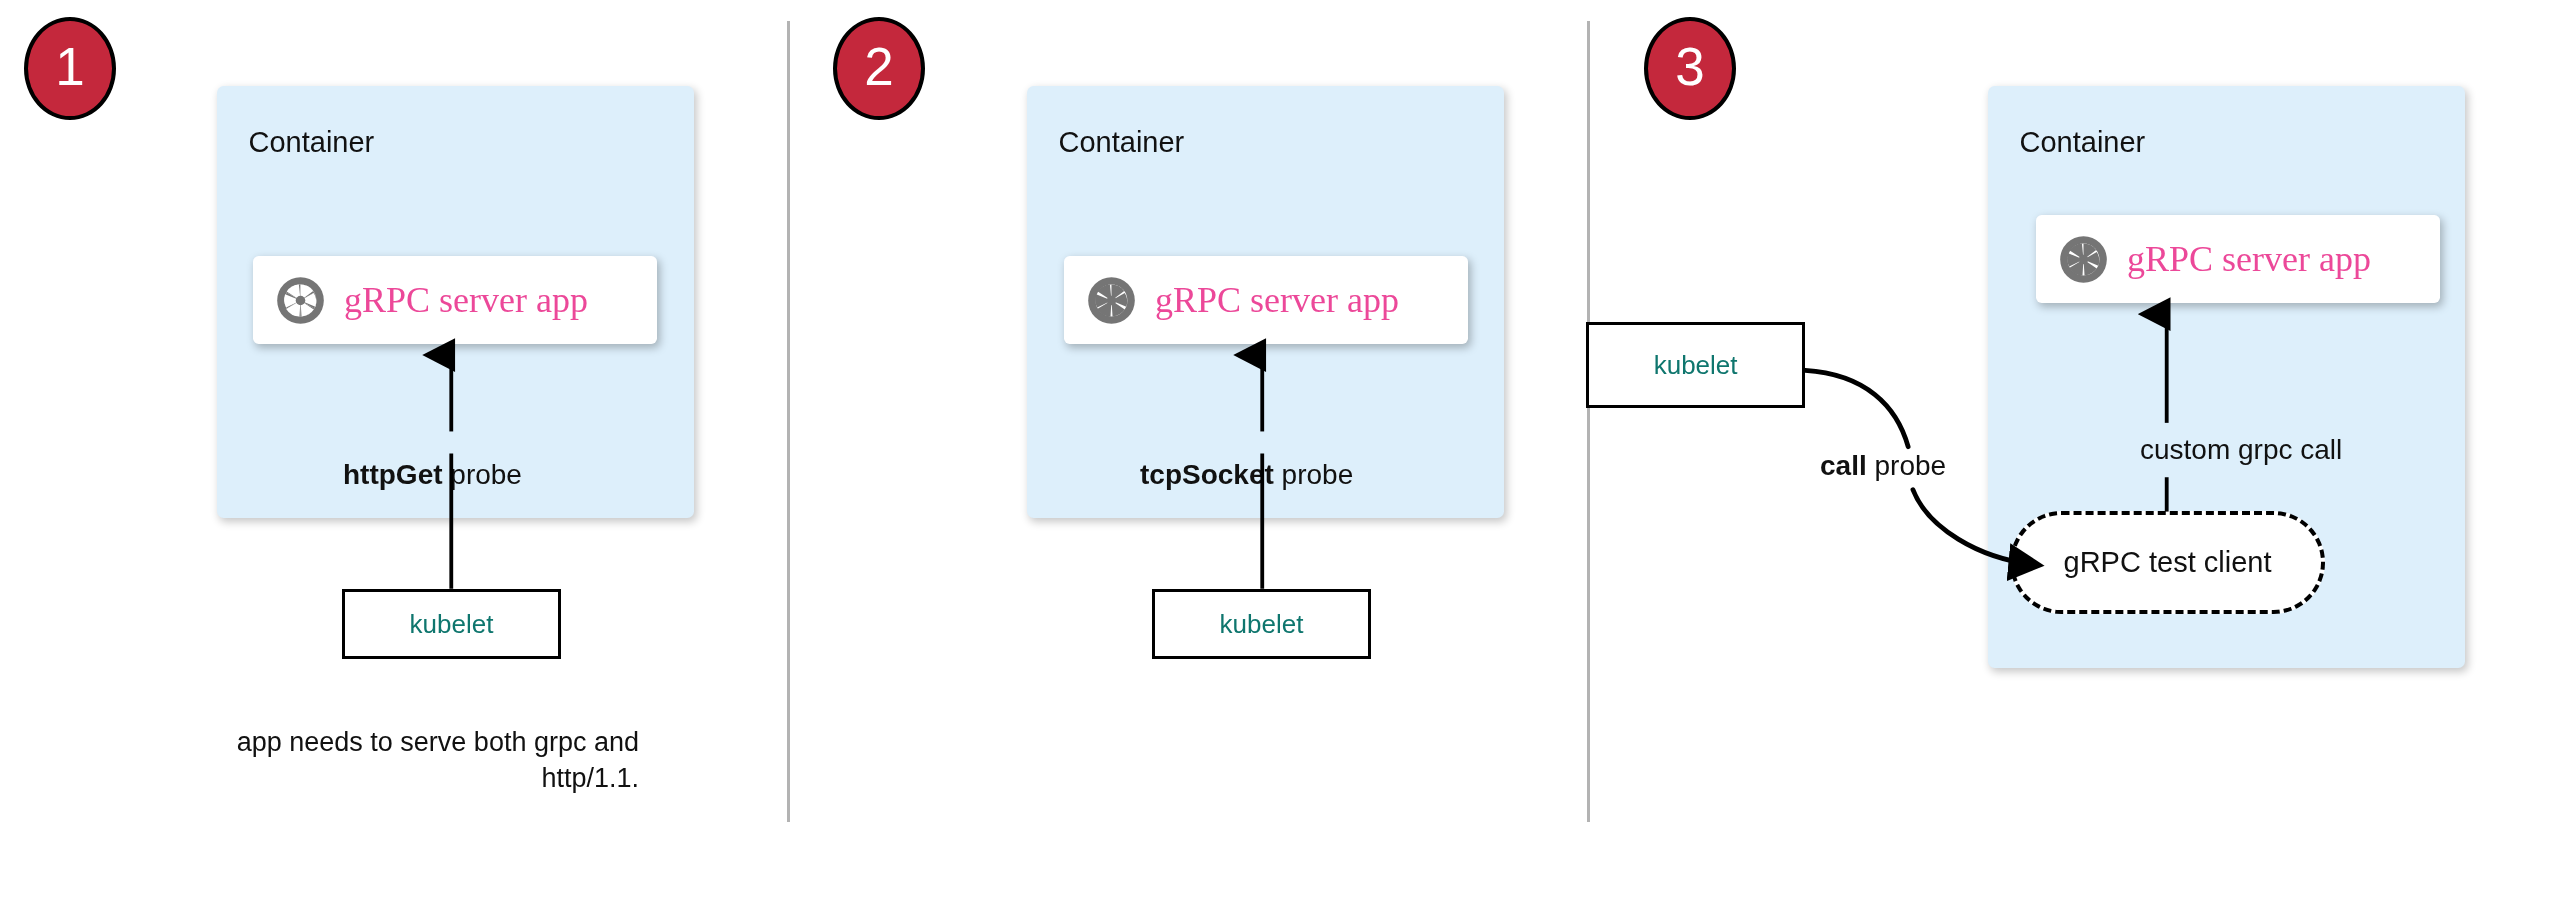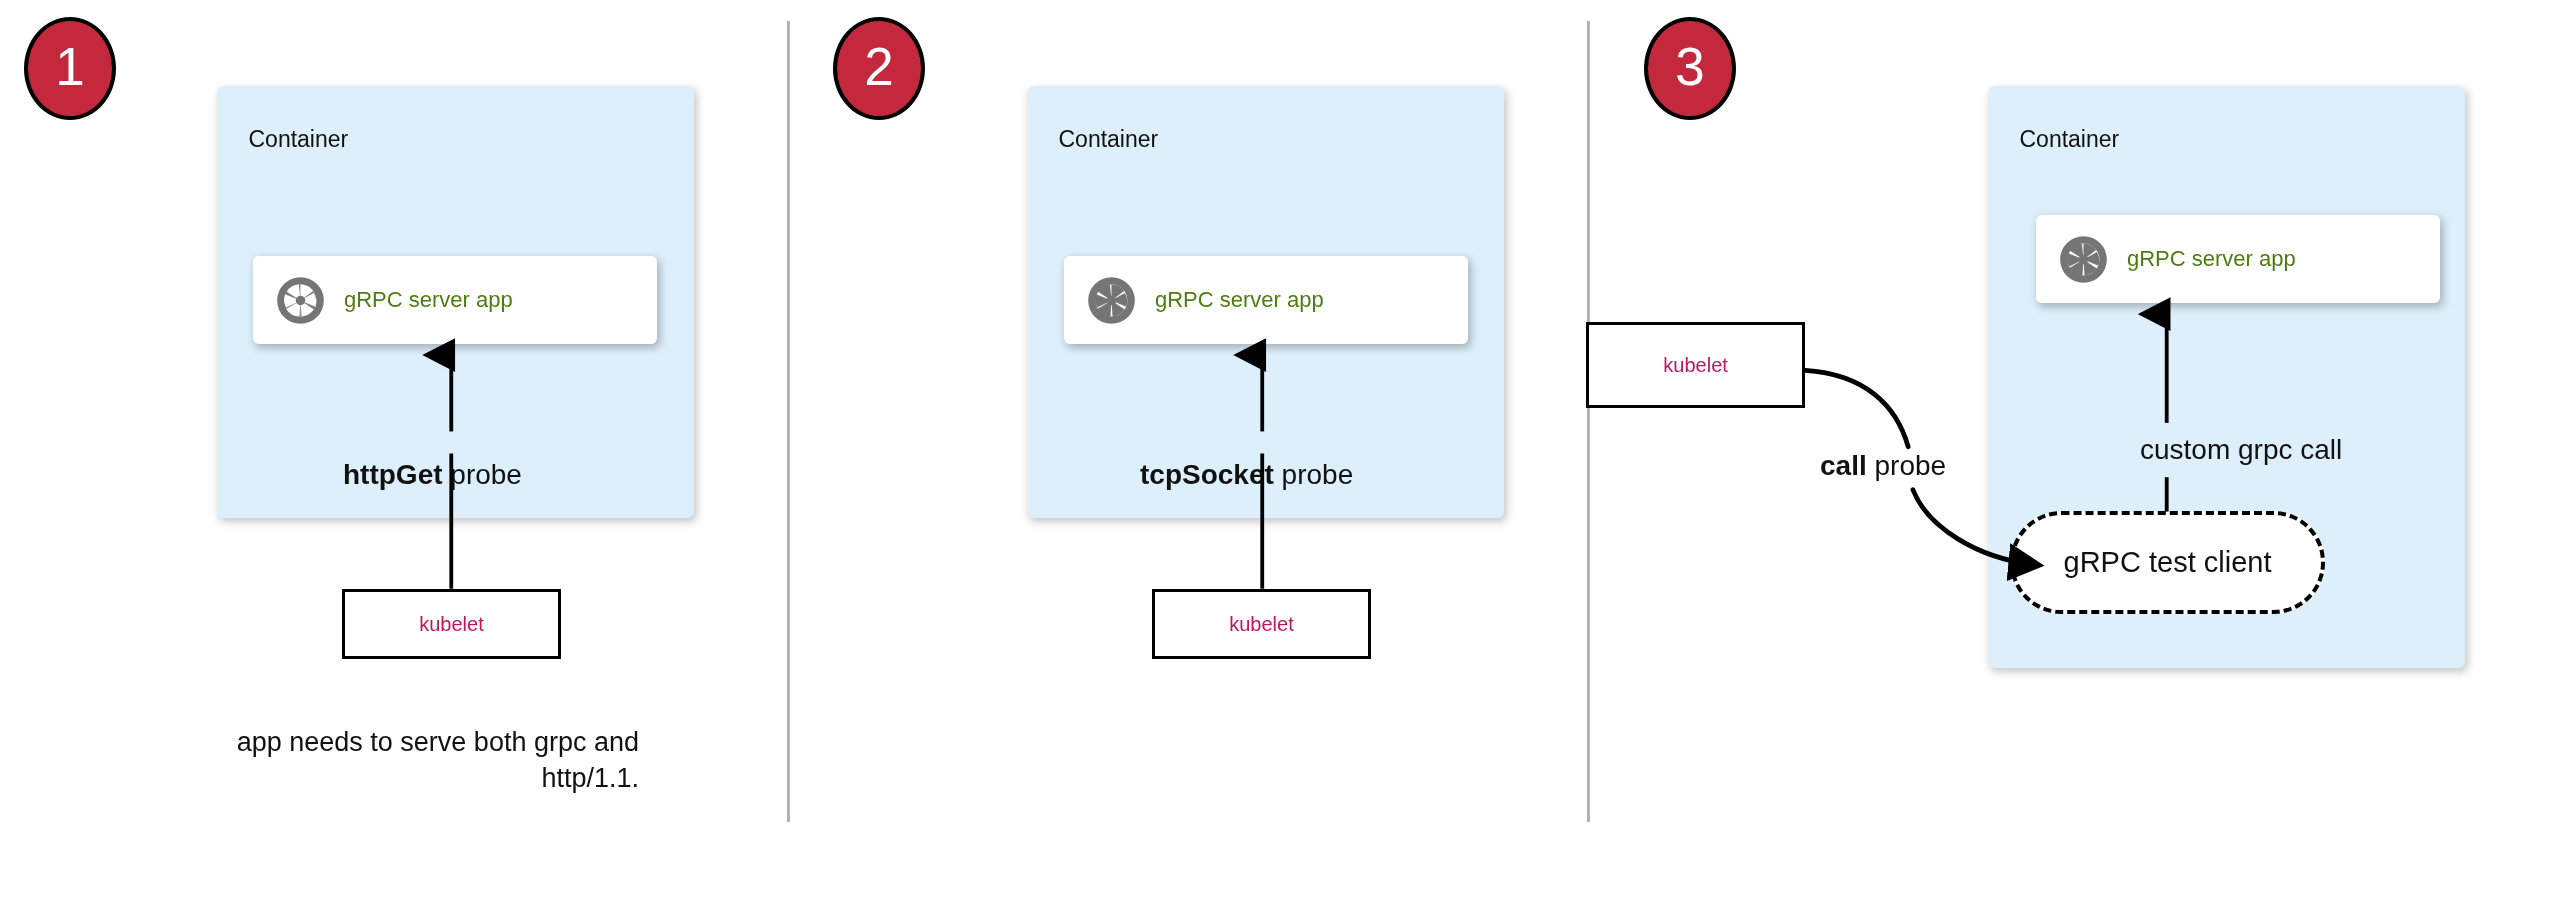--- a/index.html
+++ b/index.html
@@ -65,21 +65,21 @@
   .container-box {
     position: absolute;
     background: #ddeffb;
     border-radius: 6.7px;
     box-shadow: 2.9px 3.8px 8.6px rgba(0,0,0,0.22);
   }
   .container-label {
     position: absolute;
     left: 31.5px;
     top: 40px;
-    font-size: 23px;
+    font-size: 29px;
     color: #111111;
     white-space: nowrap;
   }
 
   
   .app-card {
     position: absolute;
     background: #ffffff;
     border-radius: 5.7px;
     box-shadow: 2.9px 3.8px 8.6px rgba(0,0,0,0.26);
@@ -87,38 +87,39 @@
     align-items: center;
   }
   .app-card .logo {
     width: 53px;
     height: 53px;
     margin-left: 21px;
     flex: 0 0 auto;
   }
   .app-card .app-label {
     margin-left: 17px;
-    font-size: 22px;
-    color: #4d7c0f;
+    font-size: 36px;
+    color: #ec4899;
     white-space: nowrap;
+    font-family: Liberation Serif, serif;
   }
 
   
   .kubelet-box {
     position: absolute;
     background: #ffffff;
     border: 3.8px solid #000000;
     box-sizing: border-box;
     display: flex;
     align-items: center;
     justify-content: center;
   }
   .kubelet-box span {
-    font-size: 20px;
-    color: #be185d;
+    font-size: 26px;
+    color: #0f766e;
   }
 
   
   .dashed-pill {
     position: absolute;
     background: #ffffff;
     border: 4.8px dashed #000000;
     border-radius: 52px;
     box-sizing: border-box;
     display: flex;

